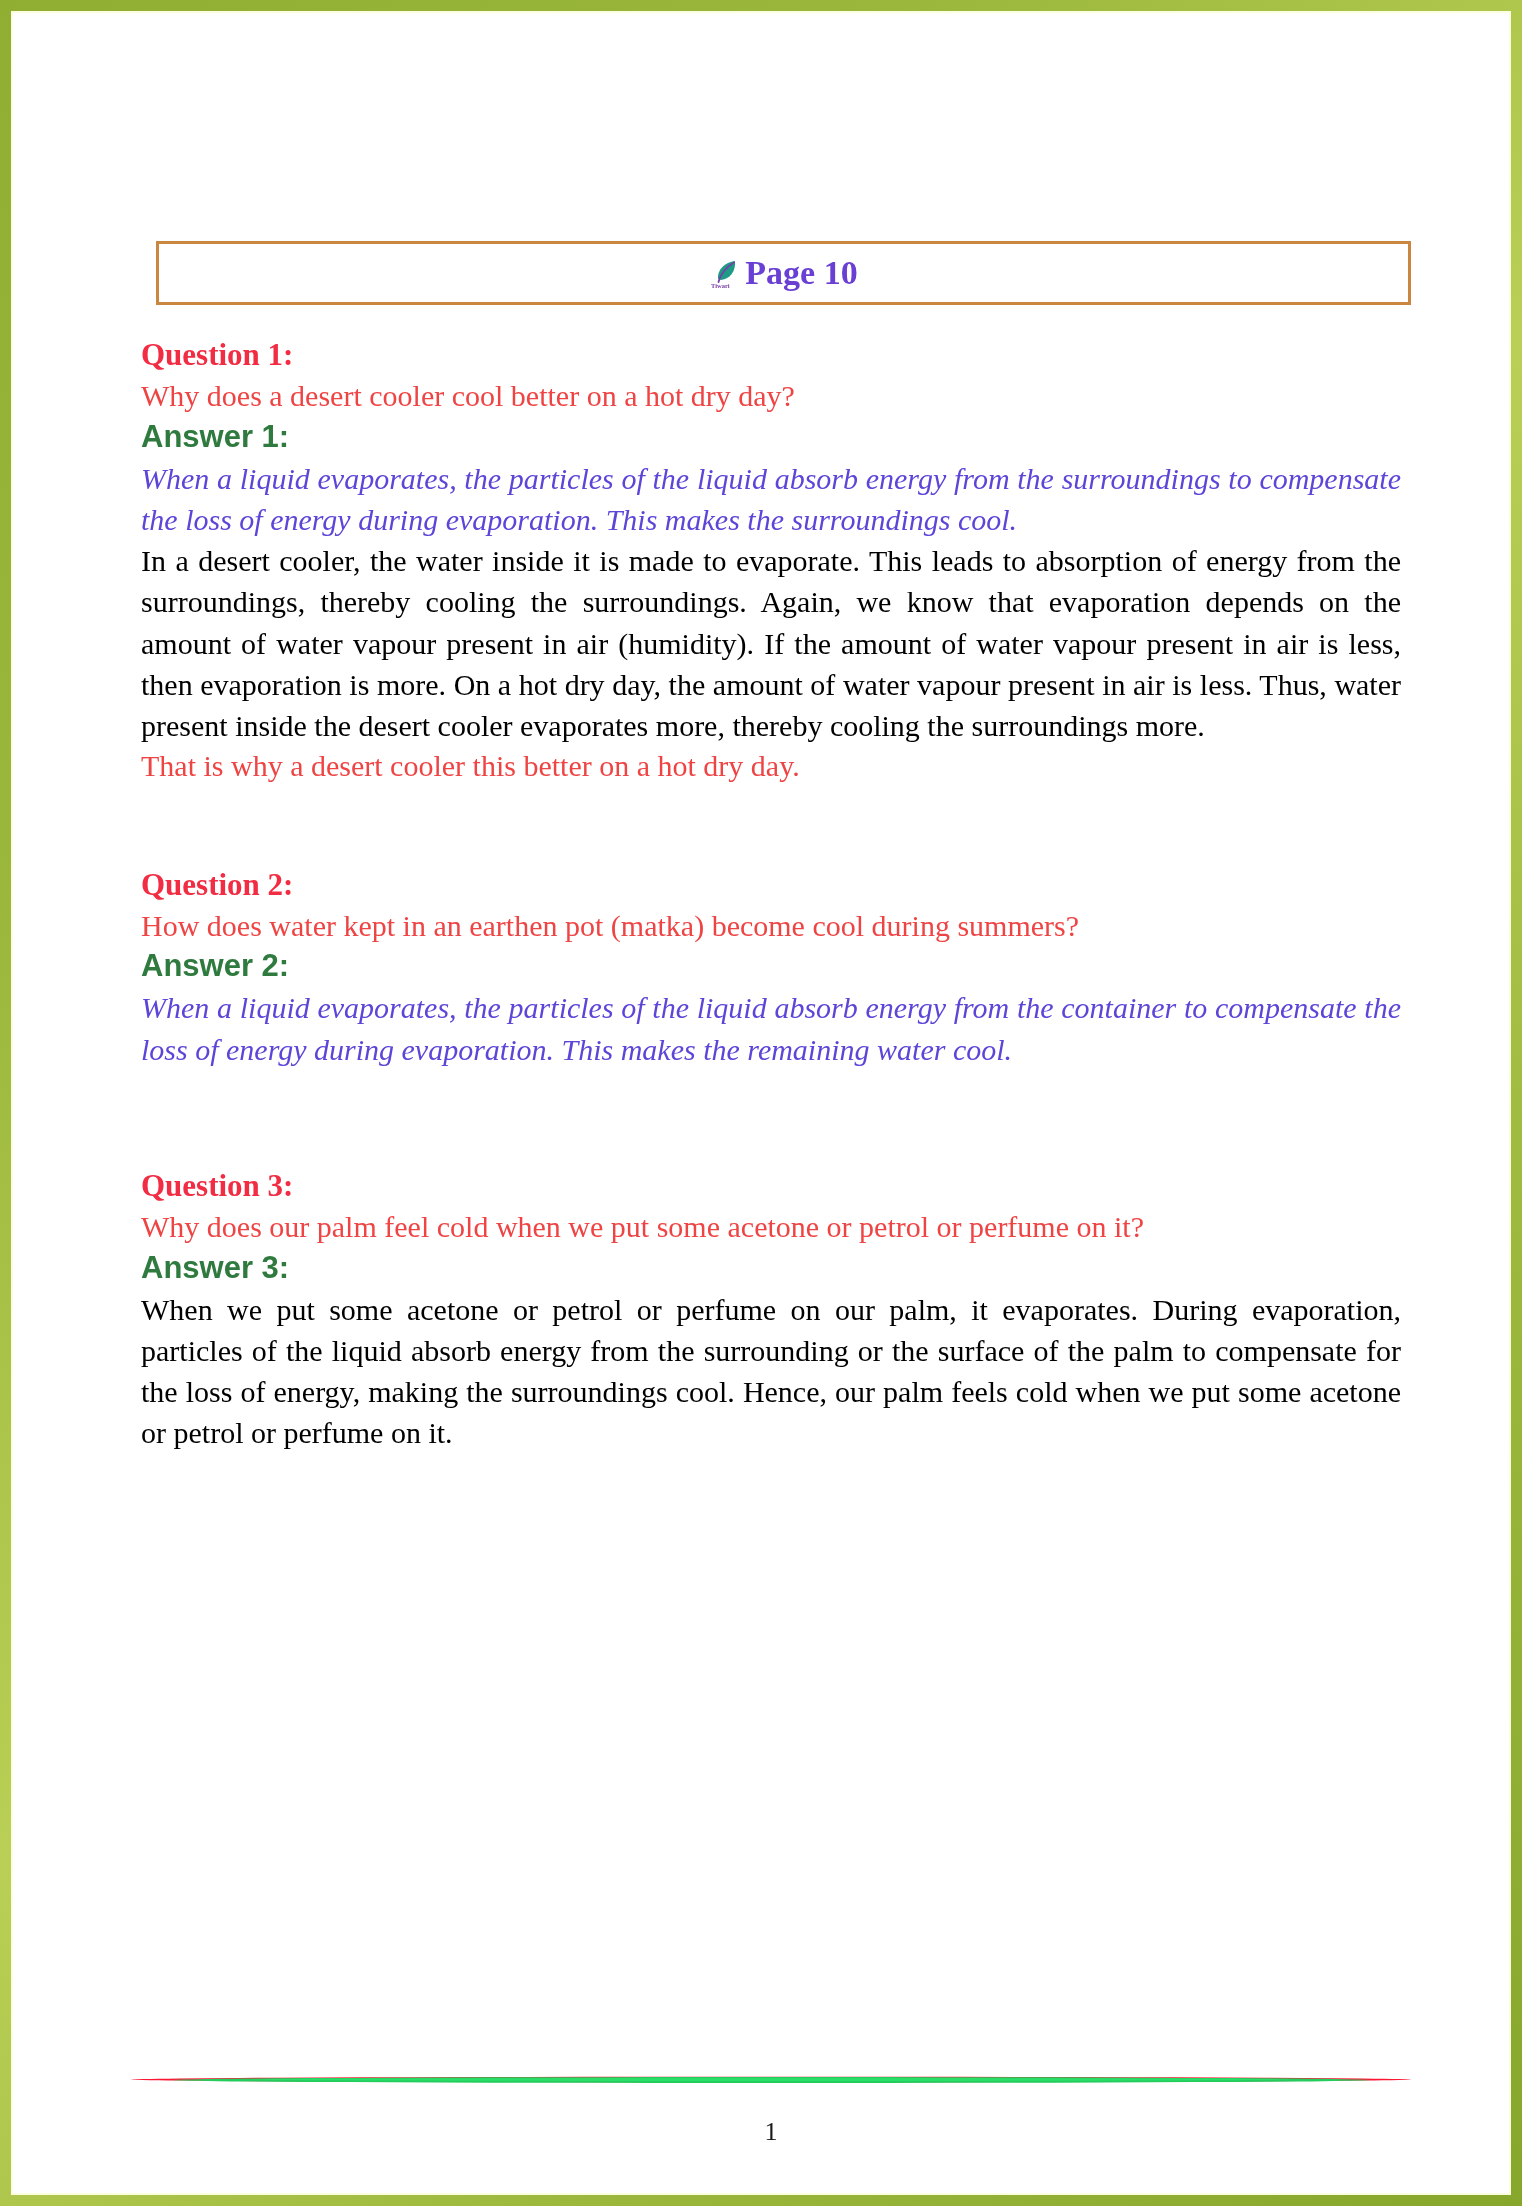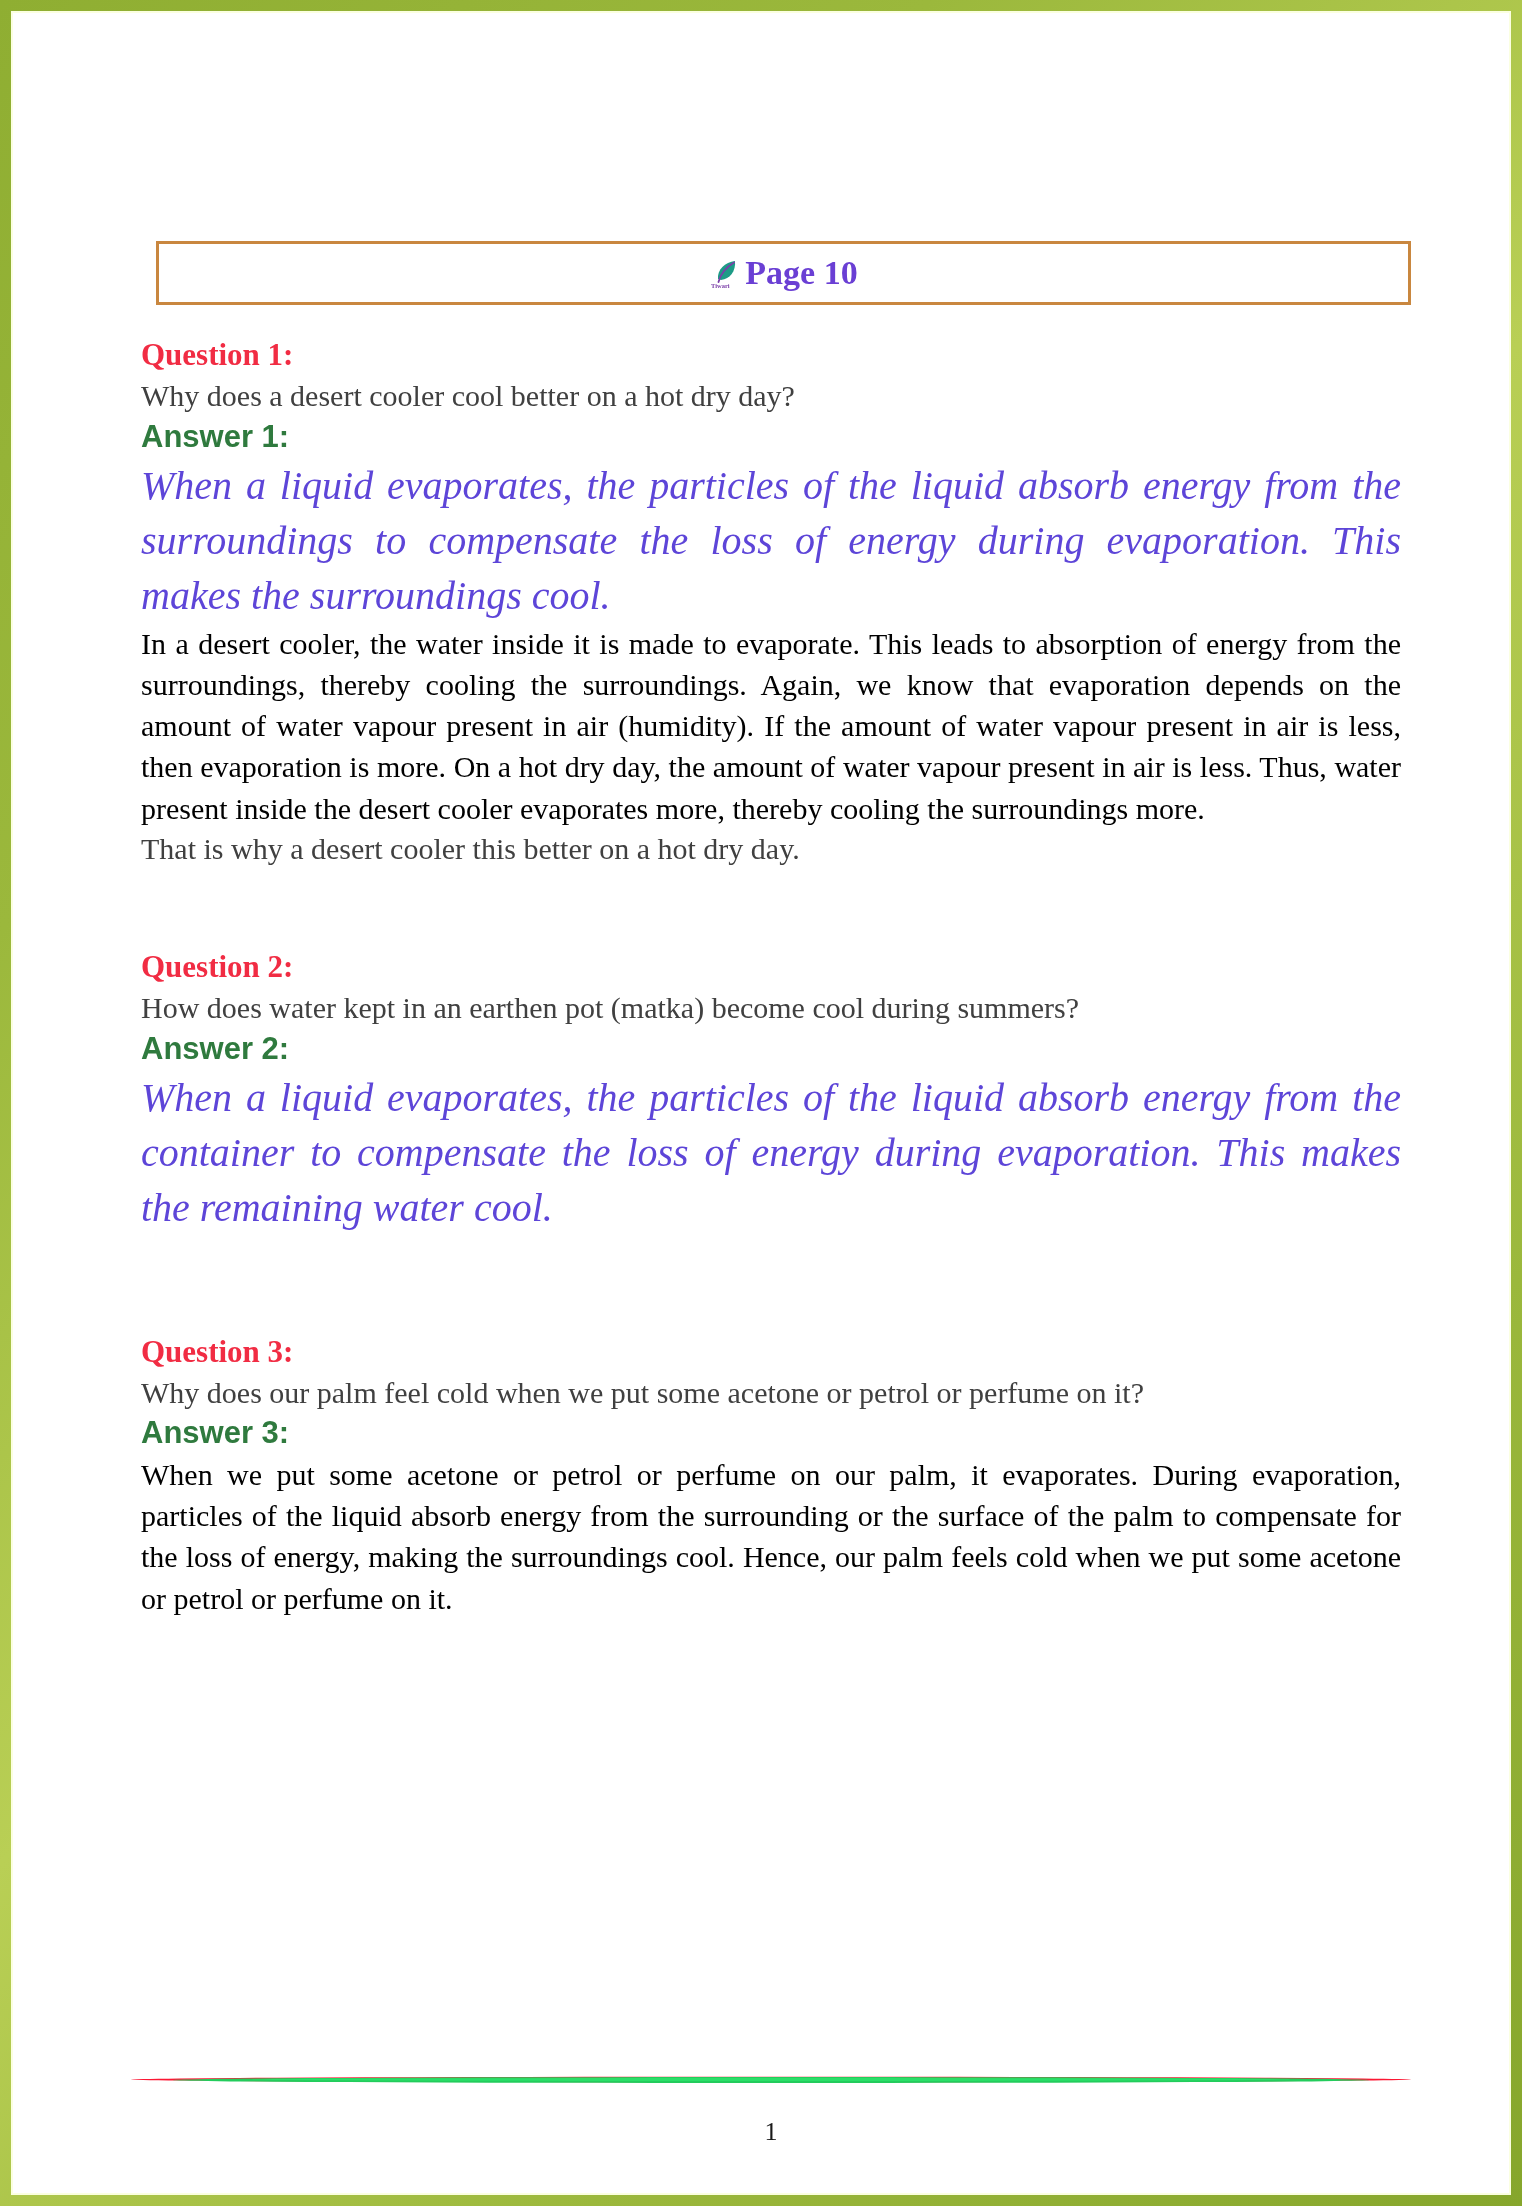--- a/index.html
+++ b/index.html
@@ -101,28 +101,28 @@
     font-family: Liberation Sans, sans-serif;
     font-size: 31px;
     font-weight: bold;
     color: #2f7a3e;
     line-height: 1.32;
     margin: 0;
   }
   .question-text {
     font-family: "Liberation Serif", "DejaVu Serif", serif;
     font-size: 30px;
-    color: #404040;
+    color: #ef4444;
     line-height: 1.36;
     text-align: left;
     margin: 0;
   }
   .answer-highlight {
     font-family: "Liberation Serif", "DejaVu Serif", serif;
-    font-size: 40px;
+    font-size: 30px;
     font-style: italic;
     color: #5d45d8;
     line-height: 1.38;
     text-align: justify;
     text-justify: inter-word;
     margin: 0;
   }
   .answer-body {
     font-family: "Liberation Serif", "DejaVu Serif", serif;
     font-size: 30px;

